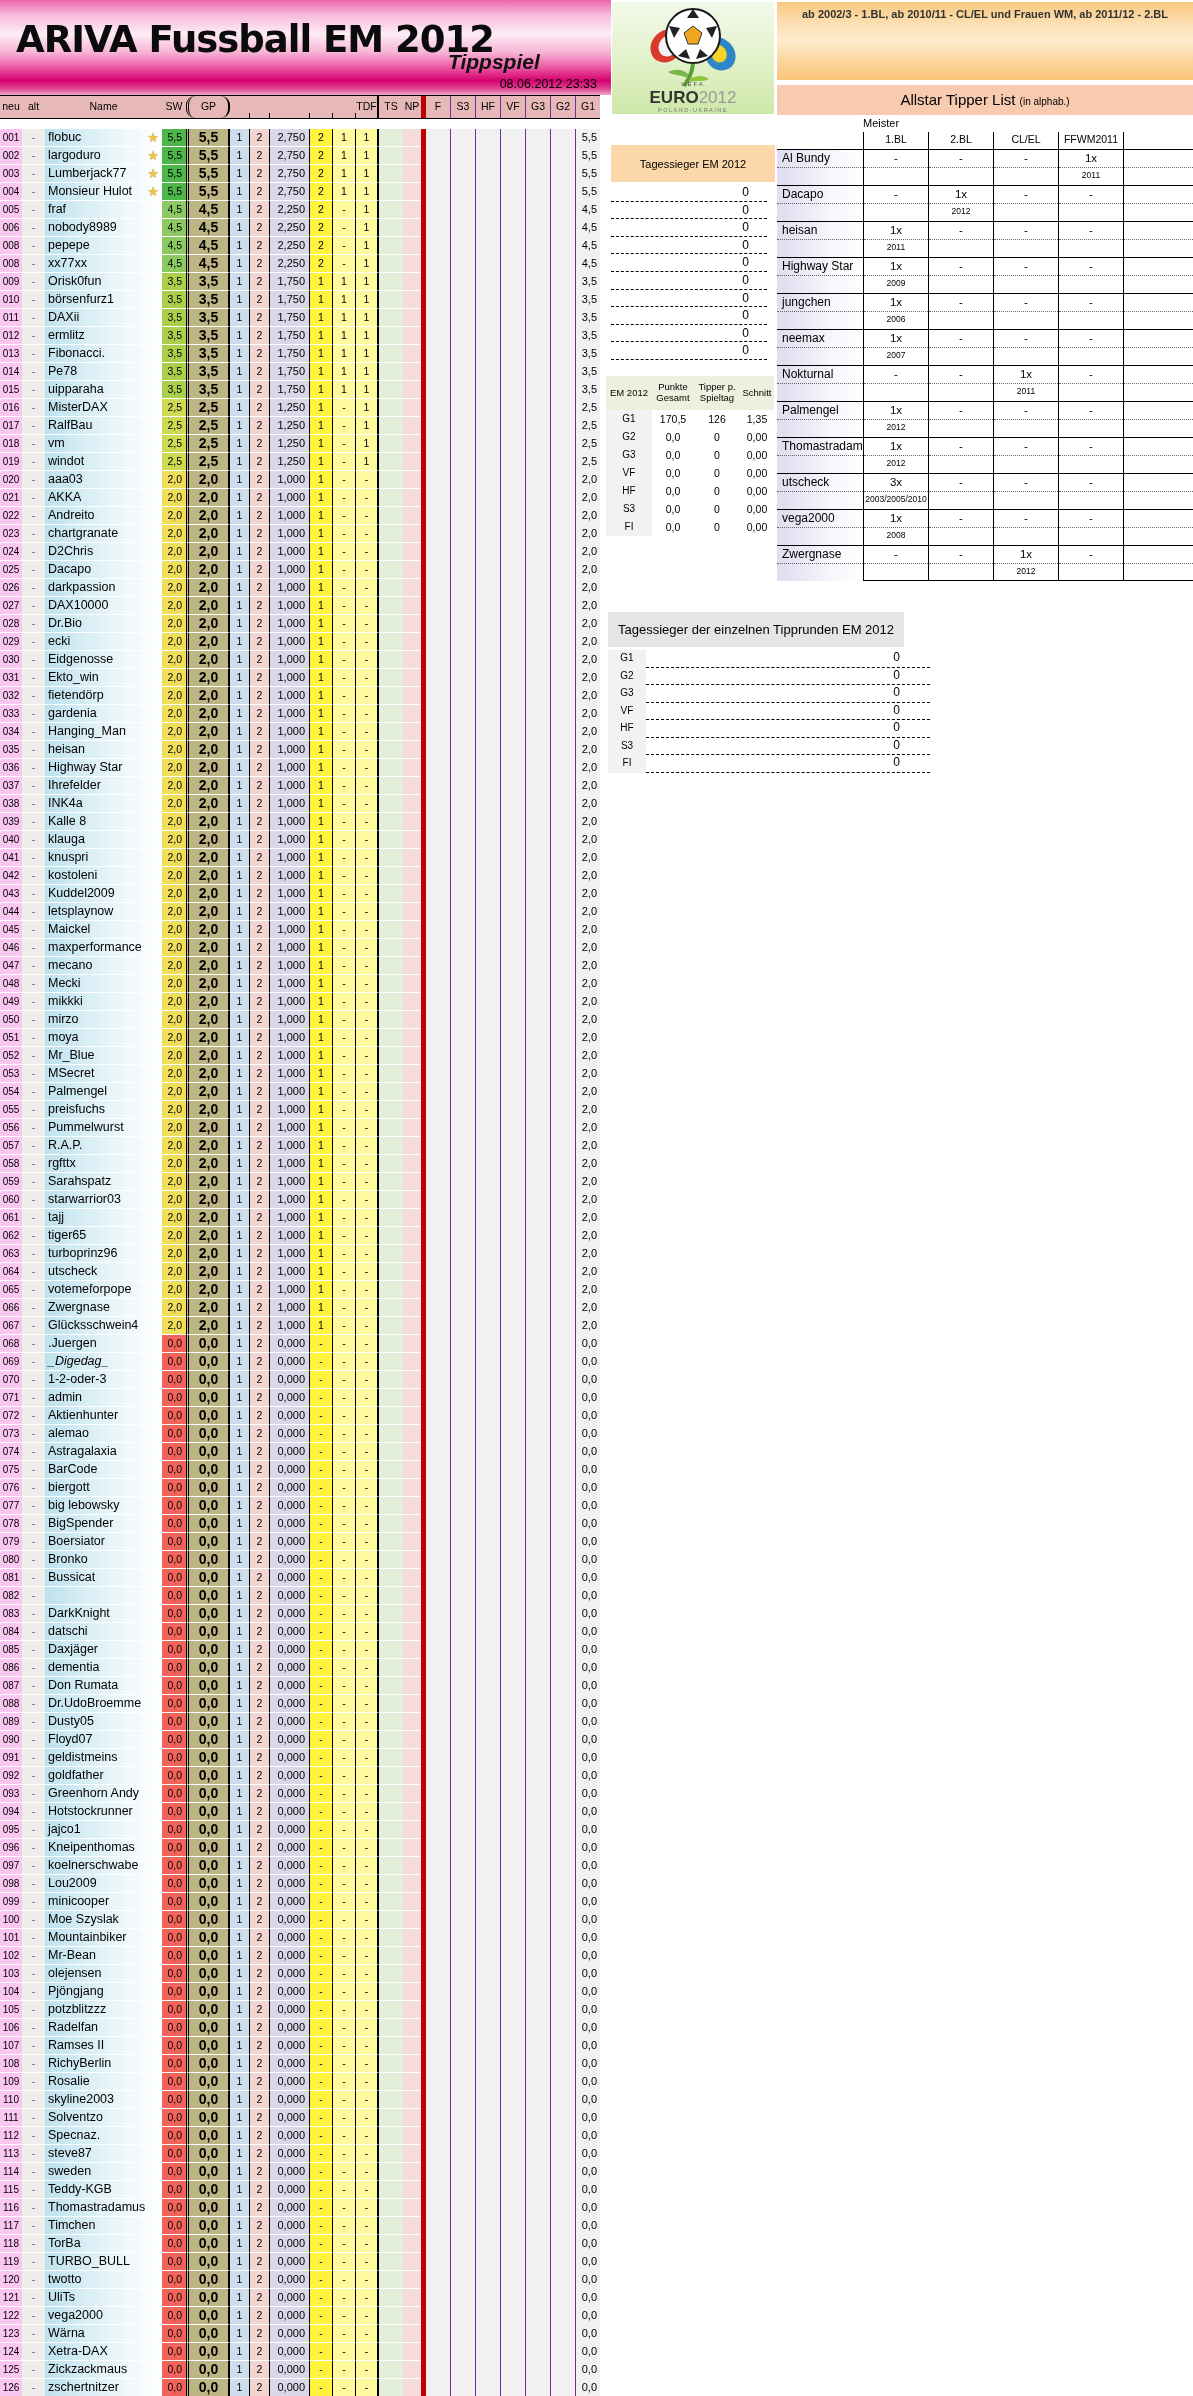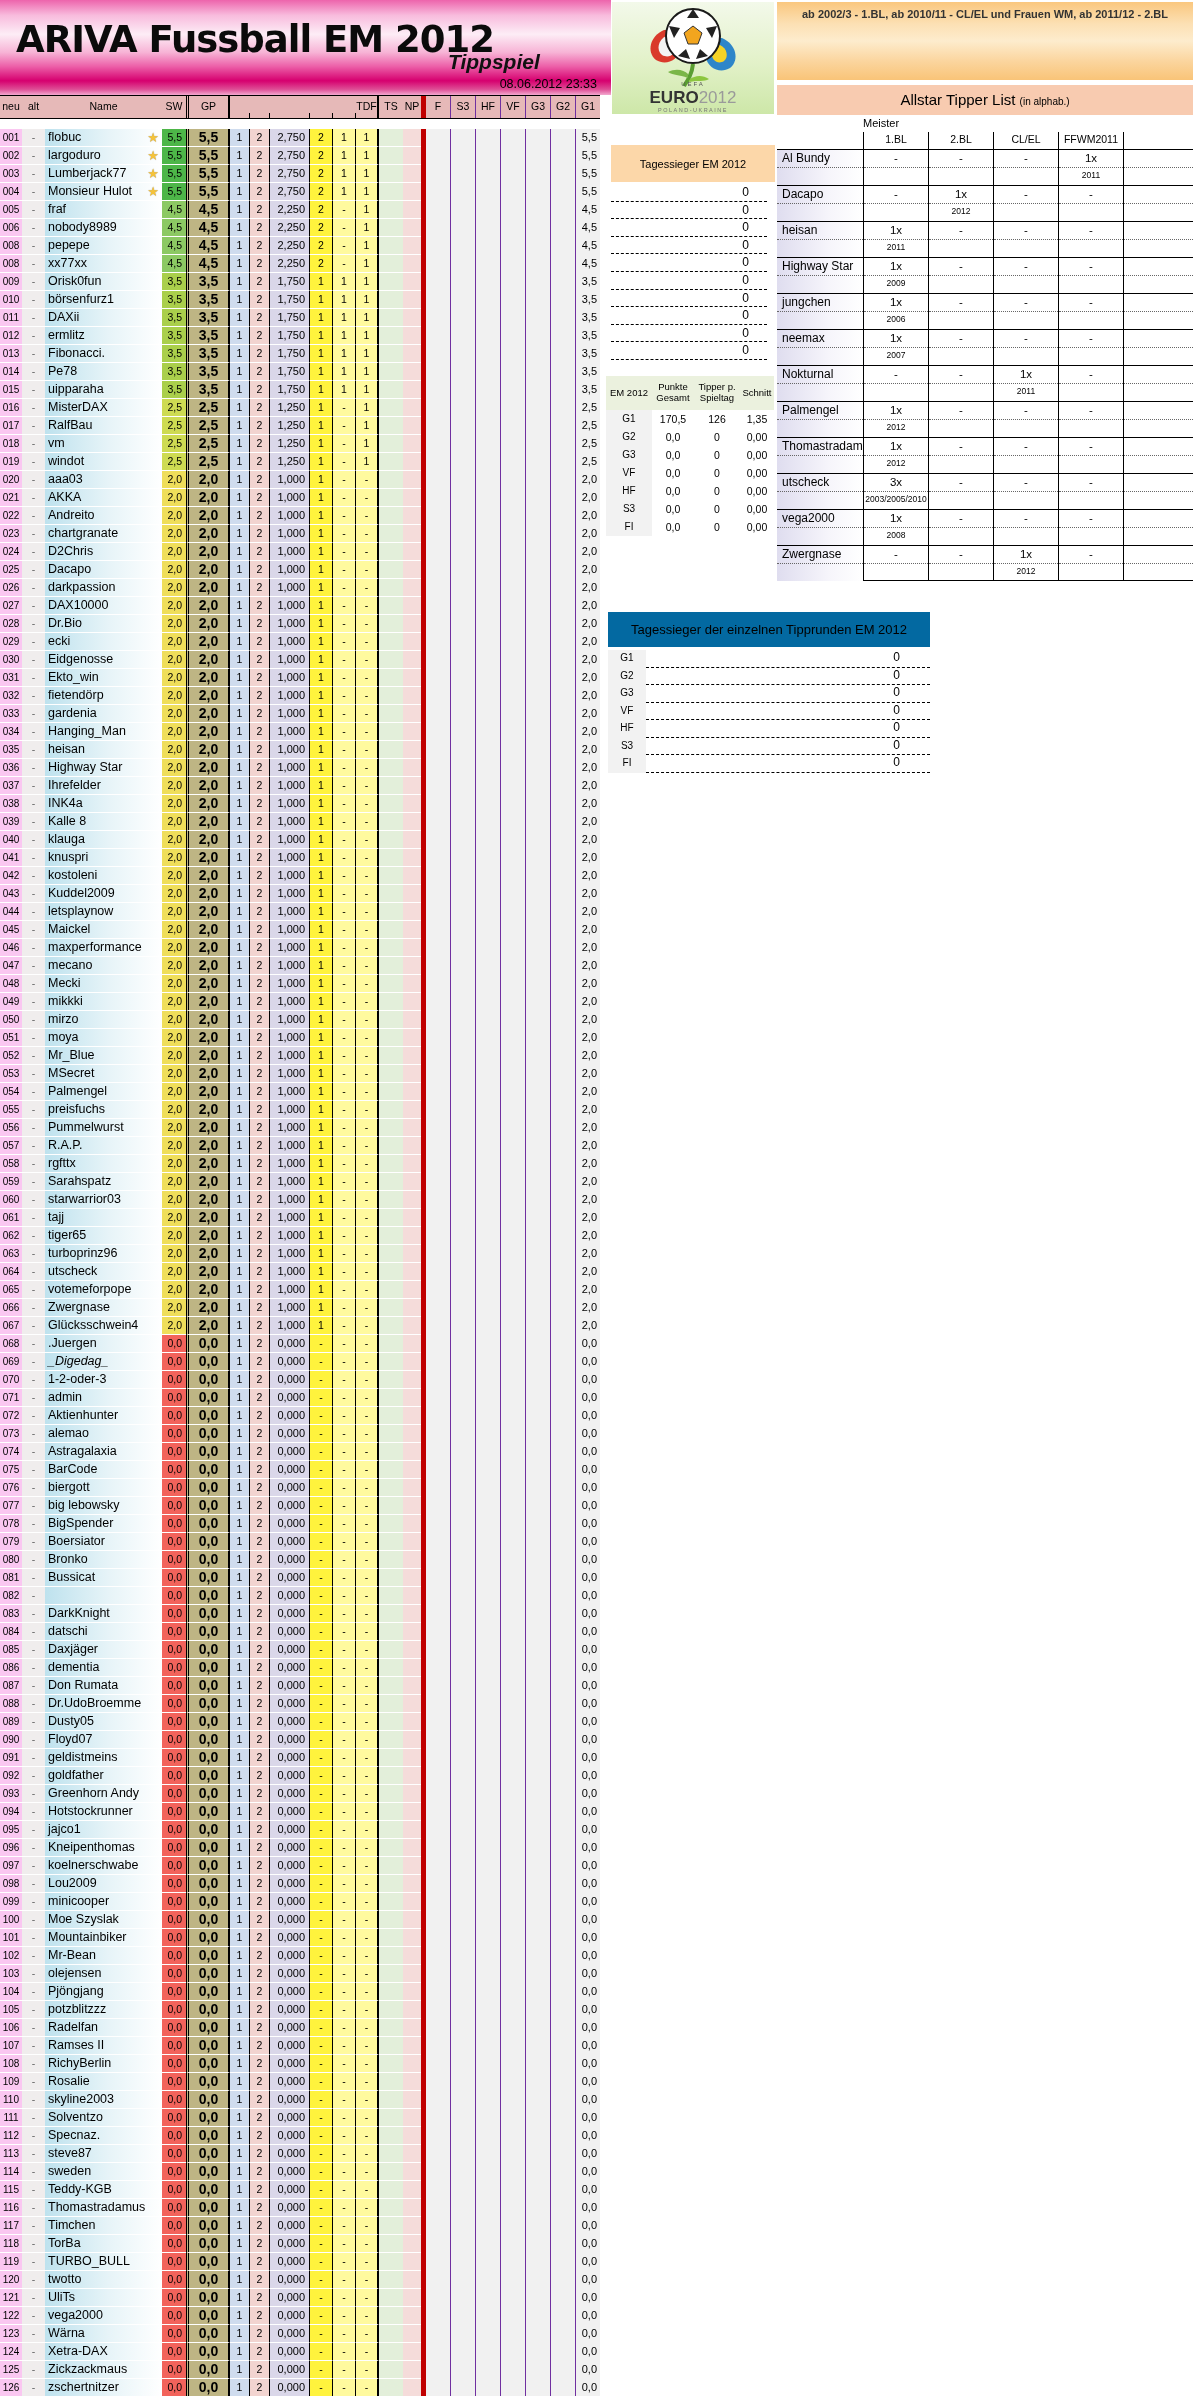--- a/index.html
+++ b/index.html
@@ -50,21 +50,21 @@
   }
   .thead{
     position:absolute;left:0;top:95px;width:600px;height:22px;
     border-top:1px solid #000;border-bottom:1px solid #000;
     background:#e6b9b8;
   }
   .hc{
     font-size:10.5px;text-align:center;line-height:20px;
     background:#e6b9b8;overflow:hidden;white-space:nowrap;
   }
-  .hc.gp{border-left:3px double #000;border-right:2px solid #000;}
+  .hc.gp{border-left:3px double #000;border-right:2px solid #000;border-radius:9px;}
   .hc.tr,.hc.t,.hc.qpt,.hc.tdz,.hc.etf{border-right:1px solid #000;margin-top:17px;}
   .hc.tdf{border-right:2px solid #000;}
   .hc.red{background:#c00000;}
   .hc.pb{border-left:1px solid #7030a0;}
   .rows{position:absolute;left:0;top:129px;width:600px;}
   .trow{height:18px;}
   .c{
     font-size:10.5px;text-align:center;line-height:17px;height:18px;
     overflow:hidden;white-space:nowrap;box-sizing:border-box;
     border-bottom:1px solid #fff;
@@ -126,22 +126,22 @@
   
   .stats{position:absolute;left:606px;top:376px;width:168px;}
   .stats-grid{display:grid;grid-template-columns:46px 42px 46px 34px;}
   .stats-h{height:34px;}
   .stats-hc{background:#ebf1de;font-size:9.5px;line-height:1.15;text-align:center;display:flex;align-items:center;justify-content:center;white-space:pre-line;}
   .stats-row{height:18px;}
   .stats-c{font-size:10.5px;text-align:center;line-height:18px;overflow:hidden;}
   .stats-c.lbl{background:#f2f2f2;font-size:10px;}
   
   .tipp-head{
-    position:absolute;left:608px;top:612px;width:322px;height:35px;
-    background:#0369a1;text-align:center;font-size:13px;
+    position:absolute;left:608px;top:612px;width:296px;height:35px;
+    background:#e5e5e5;text-align:center;font-size:13px;
     display:flex;align-items:center;justify-content:center;
   }
   .tipp-rows{position:absolute;left:608px;top:650px;width:322px;}
   .tipp-row{height:17.5px;display:flex;}
   .tipp-lbl{width:38px;background:#f2f2f2;font-size:10px;text-align:center;line-height:16px;}
   .tipp-val{flex:1;border-bottom:1px dashed #000;text-align:right;padding-right:30px;font-size:12px;line-height:15px;box-sizing:border-box;}
   
   .lg-uefa{position:absolute;left:0;top:79px;width:162px;text-align:center;font-size:6px;letter-spacing:2px;color:#555;}
   .lg-word{position:absolute;left:0;top:86px;width:162px;text-align:center;font-size:17px;font-weight:bold;color:#333;}
   .lg-word .yr{font-weight:normal;color:#9a9a9a;}

